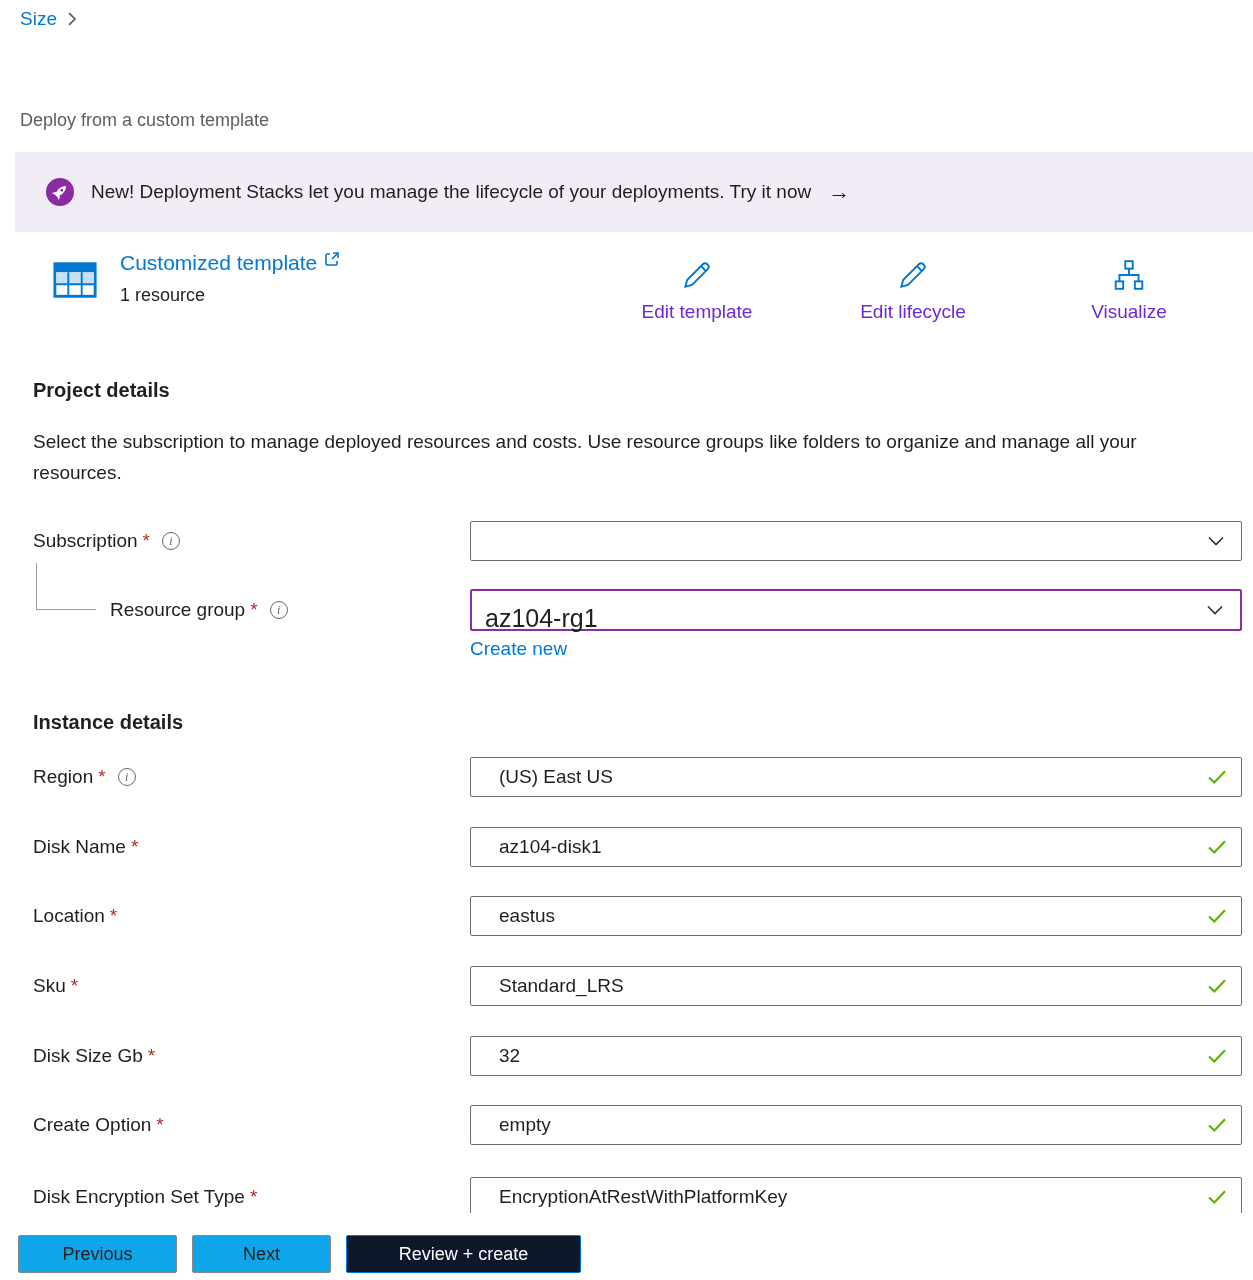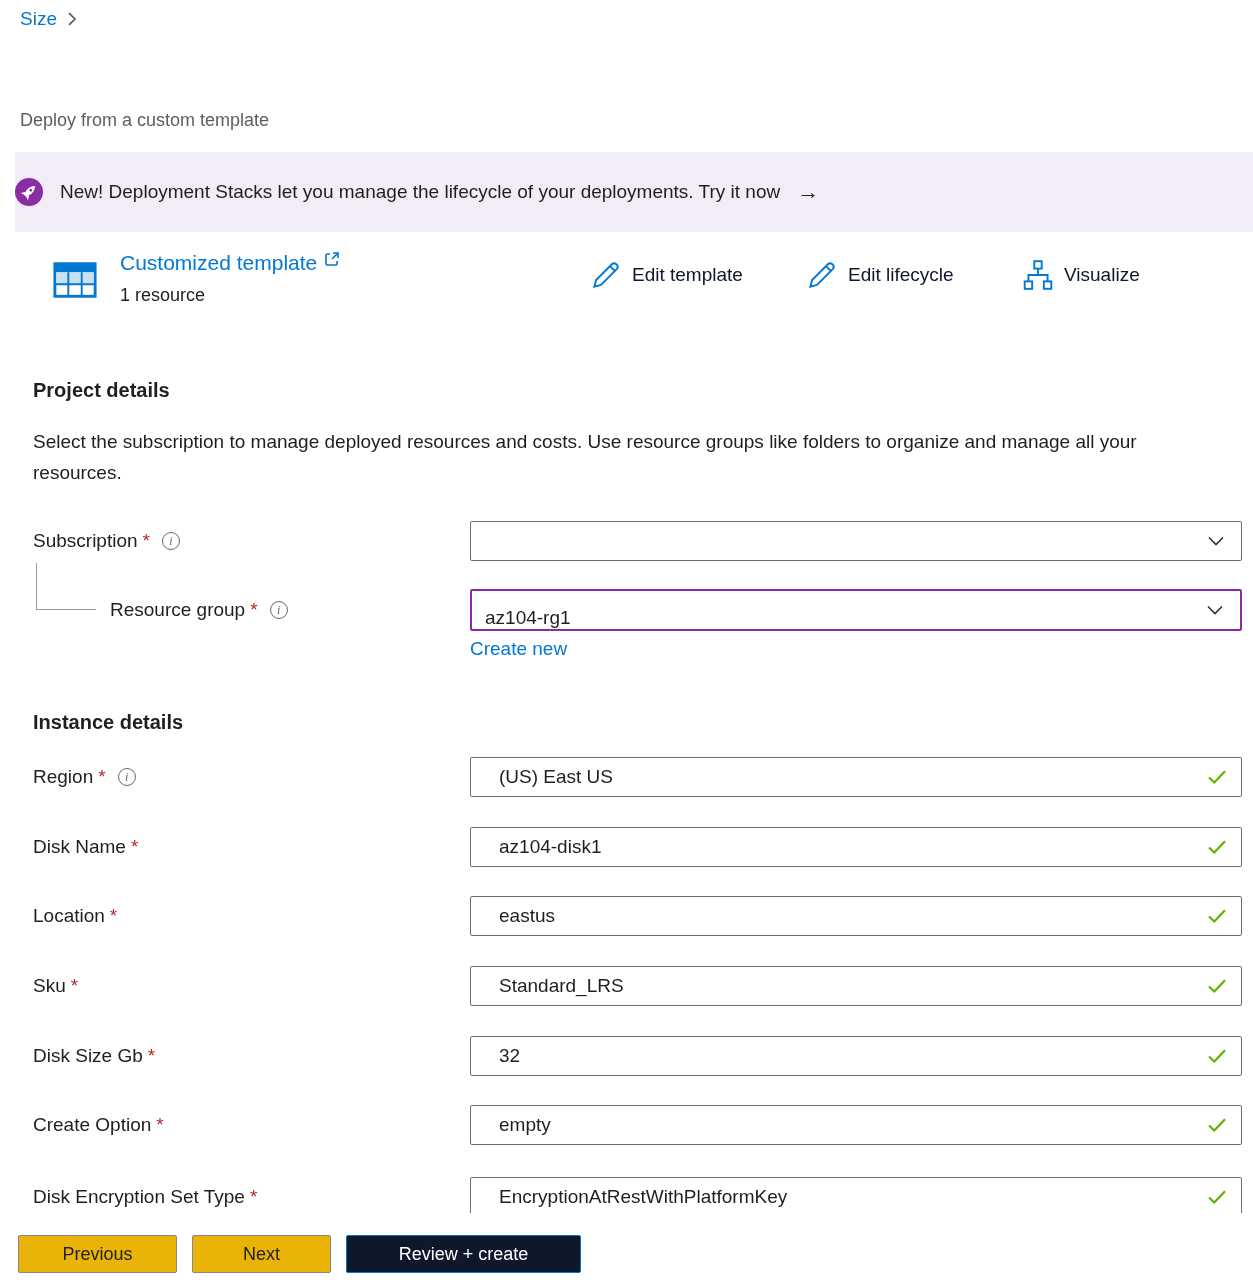--- a/index.html
+++ b/index.html
@@ -9,61 +9,61 @@
 
   .breadcrumb { position:absolute; left:20px; top:8px; display:flex; align-items:center; gap:10px; font-size:19px; }
   .crumb { color:#0078d4; cursor:pointer; }
 
   .title-row { position:absolute; left:20px; top:50px; display:flex; align-items:flex-start; gap:46px; }
   h1 { font-size:39px; font-weight:700; letter-spacing:-0.5px; color:#1a1a1a; }
   .overflow-btn { color:#555; font-size:22px; margin-top:8px; cursor:pointer; letter-spacing:2px; }
   .subtitle { position:absolute; left:20px; top:110px; font-size:18px; color:#605e5c; }
 
   .banner { position:absolute; left:15px; top:152px; width:1238px; height:80px; background:#F2ECF7;
-    display:flex; align-items:center; cursor:pointer; }
+    display:flex; align-items:center; padding-left:31px; cursor:pointer; }
   .rocket { width:28px; height:28px; flex:0 0 28px; }
   .banner-text { margin-left:17px; font-size:19px; color:#201f1e; }
   .banner-arrow { margin-left:17px; font-size:22px; color:#201f1e; cursor:pointer; }
 
   .tpl-icon { position:absolute; left:52px; top:257px; width:46px; height:46px; }
   .tpl-link { position:absolute; left:120px; top:251px; font-size:21px; color:#0078d4;
     display:flex; align-items:flex-start; gap:7px; cursor:pointer; }
   .tpl-count { position:absolute; left:120px; top:285px; font-size:18px; color:#201f1e; }
   .tpl-actions { position:absolute; left:589px; top:258px; width:648px; display:flex; }
-  .tpl-action { width:216px; display:flex; align-items:center; gap:9px;
-    color:#0f172a; cursor:pointer; font-size:19px; }
+  .tpl-action { width:216px; display:flex; flex-direction:column; align-items:center; gap:9px;
+    color:#6d28d9; cursor:pointer; font-size:19px; }
 
   .section-h { position:absolute; left:33px; font-size:20px; font-weight:700; color:#201f1e; }
   .desc { position:absolute; left:33px; top:426px; width:1150px; font-size:19px; line-height:31px; color:#201f1e; }
 
   .row { position:absolute; left:0; width:1253px; height:42px; }
   .row-label { position:absolute; left:33px; top:0; height:40px; display:flex; align-items:center;
     font-size:19px; color:#201f1e; white-space:nowrap; }
   .row-label.indent { left:110px; }
   .req { color:#B02A2A; margin-left:5px; font-size:19px; }
   .info-icon { margin-left:12px; width:18px; height:18px; border:1px solid #6a6867; border-radius:50%;
     display:inline-flex; align-items:center; justify-content:center;
     font:italic 12px "Liberation Serif",serif; color:#6a6867; cursor:default; }
 
   .input-wrap { position:absolute; left:470px; top:0; width:772px; height:40px; }
   .combo { width:100%; height:100%; border:1px solid #6f6d6b; border-radius:2px; background:#fff;
-    position:relative; display:flex; align-items:center; padding:16px 46px 0 13px; font-size:19px; cursor:pointer; }
+    position:relative; display:flex; align-items:center; padding:16px 46px 0 13px; font-size:25px; cursor:pointer; }
   .combo.focus { border:2px solid #8A2DA5; }
   .chev { position:absolute; right:17px; top:50%; transform:translateY(-50%); }
   .text-input { width:100%; height:40px; border:1px solid #6f6d6b; border-radius:2px;
     padding:0 46px 0 28px; font-size:19px; font-family:inherit; color:#201f1e; background:#fff; }
   .check { position:absolute; right:15px; top:12px; width:20px; height:16px; }
 
   .tree { position:absolute; left:36px; top:563px; width:60px; height:47px;
     border-left:1px solid #9d9b99; border-bottom:1px solid #9d9b99; }
   .create-new { position:absolute; left:470px; top:638px; font-size:19px; color:#0078d4; cursor:pointer; }
 
   .footer { position:absolute; left:0; top:1213px; width:1253px; height:67px; background:#fff; z-index:5; }
   .btn { position:absolute; top:22px; height:38px; border:1px solid #8a8886; border-radius:2px;
-    background:#eab308; font-size:18px; font-family:inherit; color:#201f1e; cursor:pointer; }
+    background:#0ea5e9; font-size:18px; font-family:inherit; color:#201f1e; cursor:pointer; }
   .btn.primary { background:#0f172a; border-color:#0078d4; color:#fff; }
 </style>
 </head>
 <body>
 
 <div class="page">
 
   <div class="breadcrumb">
     <a class="crumb">Size</a>
     <svg width="10" height="14" viewBox="0 0 8 12">

